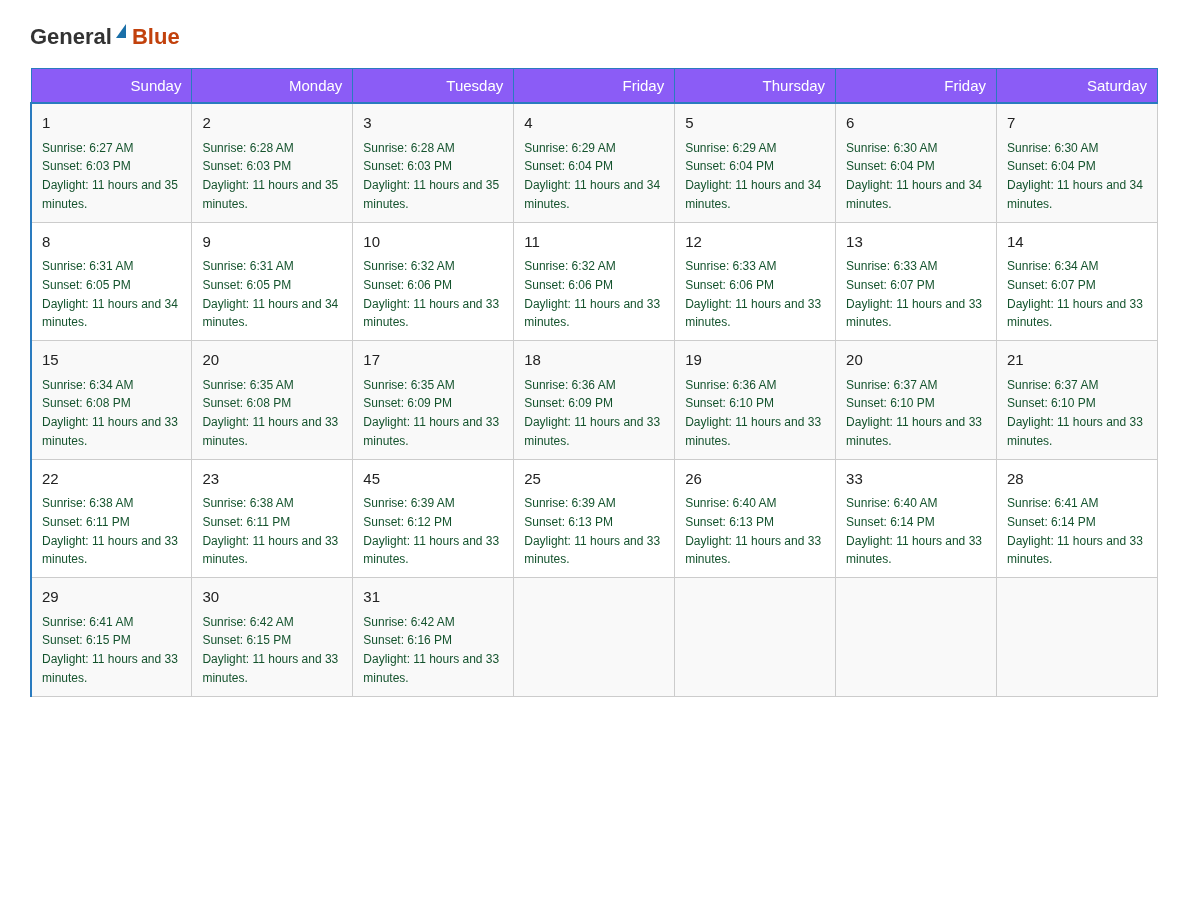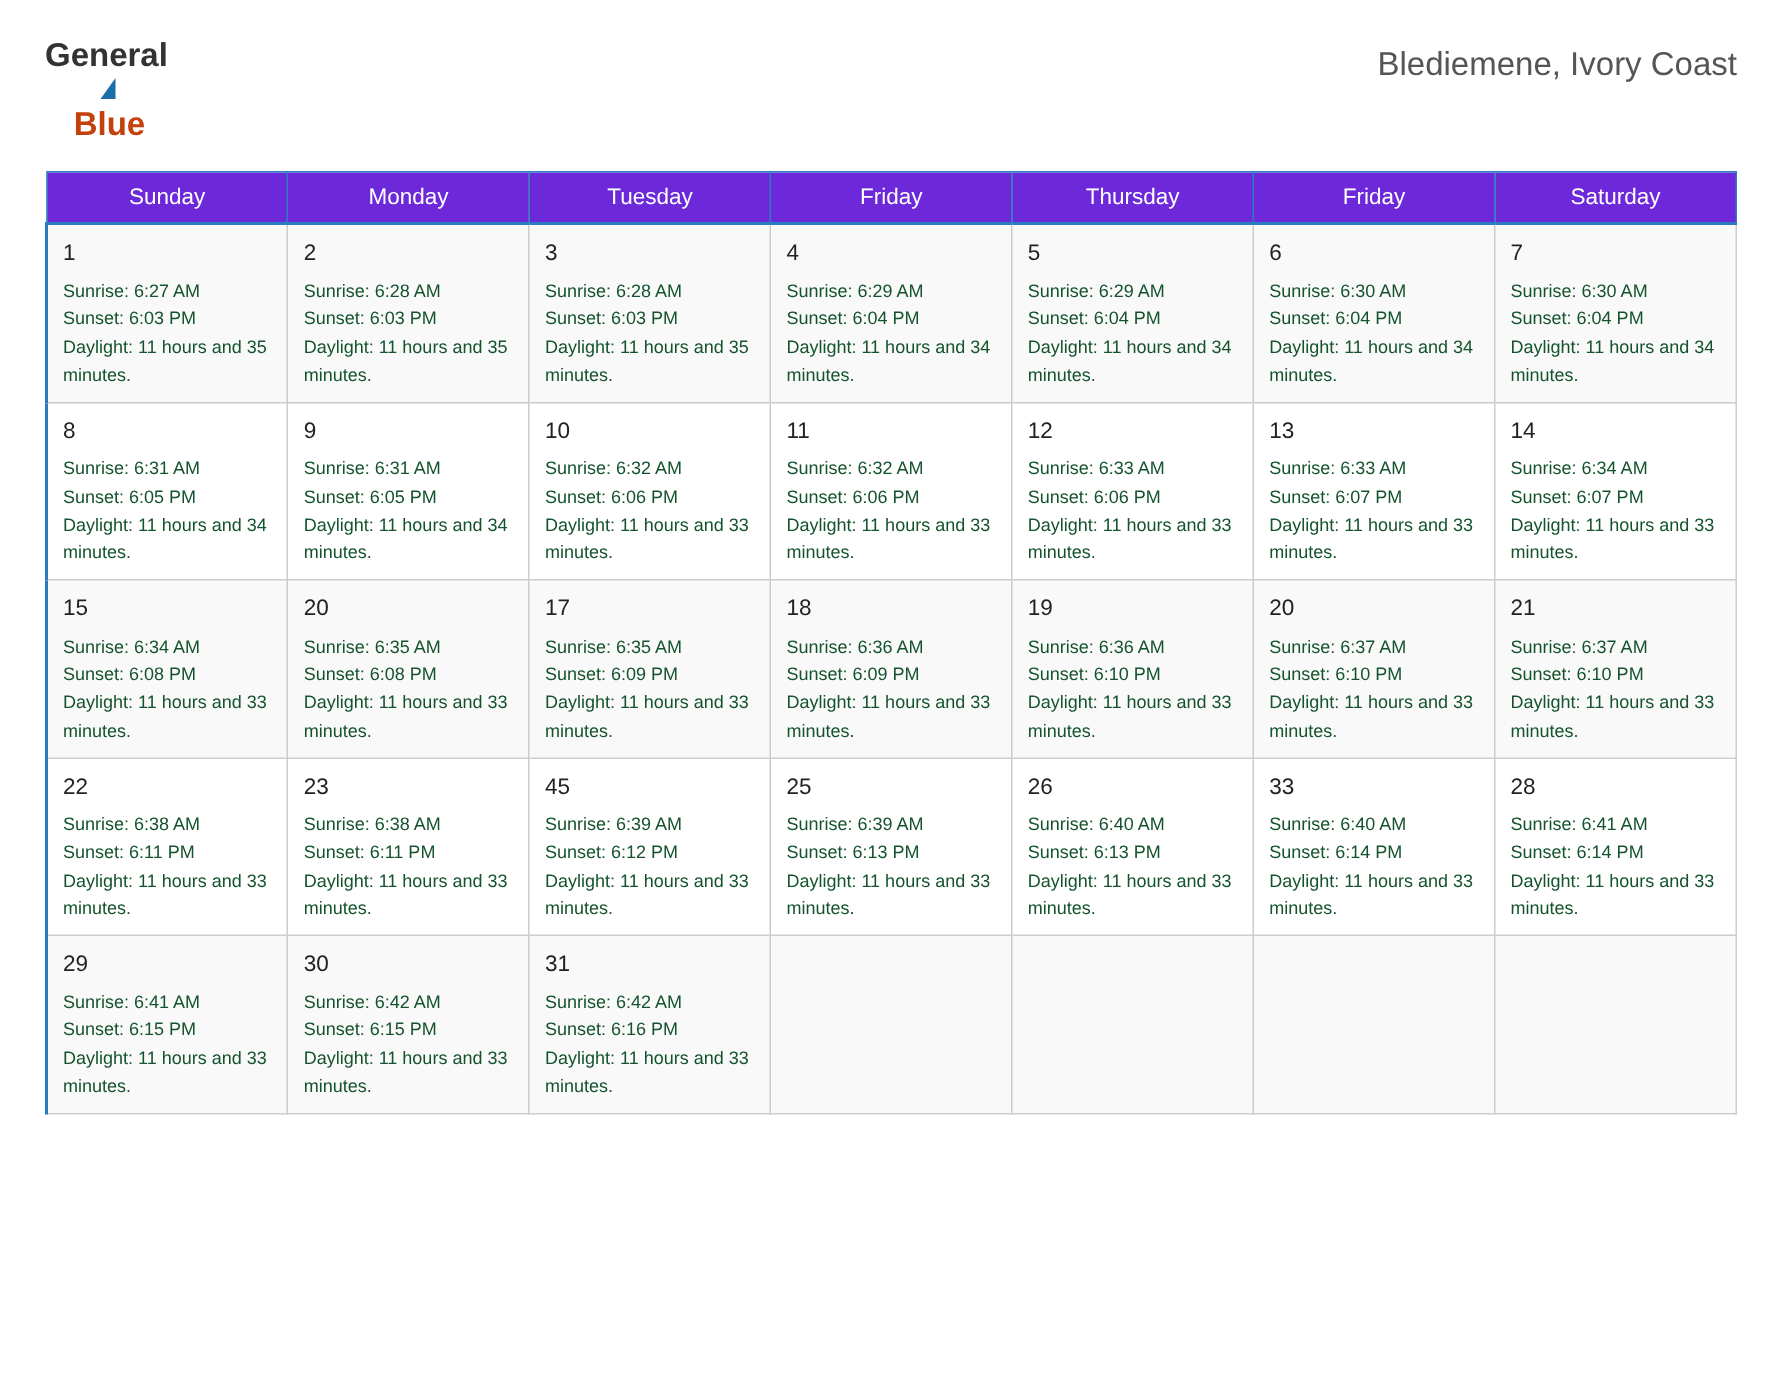--- a/index.html
+++ b/index.html
@@ -19,23 +19,22 @@
     .logo {
       display: flex;
       flex-direction: column;
       align-items: flex-start;
     }
     .logo-text {
       font-size: 22px;
       font-weight: bold;
       color: #333;
       display: flex;
-      align-items: center;
+      align-items: flex-start;
       gap: 2px;
-      flex-direction: column;
     }
     .logo-general { color: #333; }
     .logo-triangle {
       display: inline-block;
       width: 0;
       height: 0;
       border-left: 10px solid transparent;
       border-bottom: 14px solid #1a6fa8;
       margin-left: 2px;
       margin-bottom: 2px;
@@ -59,26 +58,26 @@
       font-size: 22px;
       color: #555;
       margin-top: 6px;
     }
     table {
       width: 100%;
       border-collapse: collapse;
       table-layout: fixed;
     }
     thead th {
-      background-color: #6d28d9;
+      background-color: #8b5cf6;
       color: #fff;
       font-size: 15px;
       font-weight: normal;
       padding: 8px 10px;
-      text-align: center;
+      text-align: right;
       border: 1px solid #2a7bbf;
     }
     tbody td {
       vertical-align: top;
       padding: 8px 10px;
       border: 1px solid #ccc;
       font-size: 12.5px;
       color: #333;
       line-height: 1.5;
     }
@@ -114,21 +113,20 @@
 
 <div class="header">
   <div class="logo">
     <div class="logo-text">
       <span class="logo-general">General</span>
       <span class="logo-triangle"></span>
       <span class="logo-blue">Blue</span>
     </div>
   </div>
   <div class="title-area">
-    <div class="location-title">Blediemene, Ivory Coast</div>
   </div>
 </div>
 
 <table>
   <thead>
     <tr>
     <th>Sunday</th>
         <th>Monday</th>
         <th>Tuesday</th>
         <th>Friday</th>

